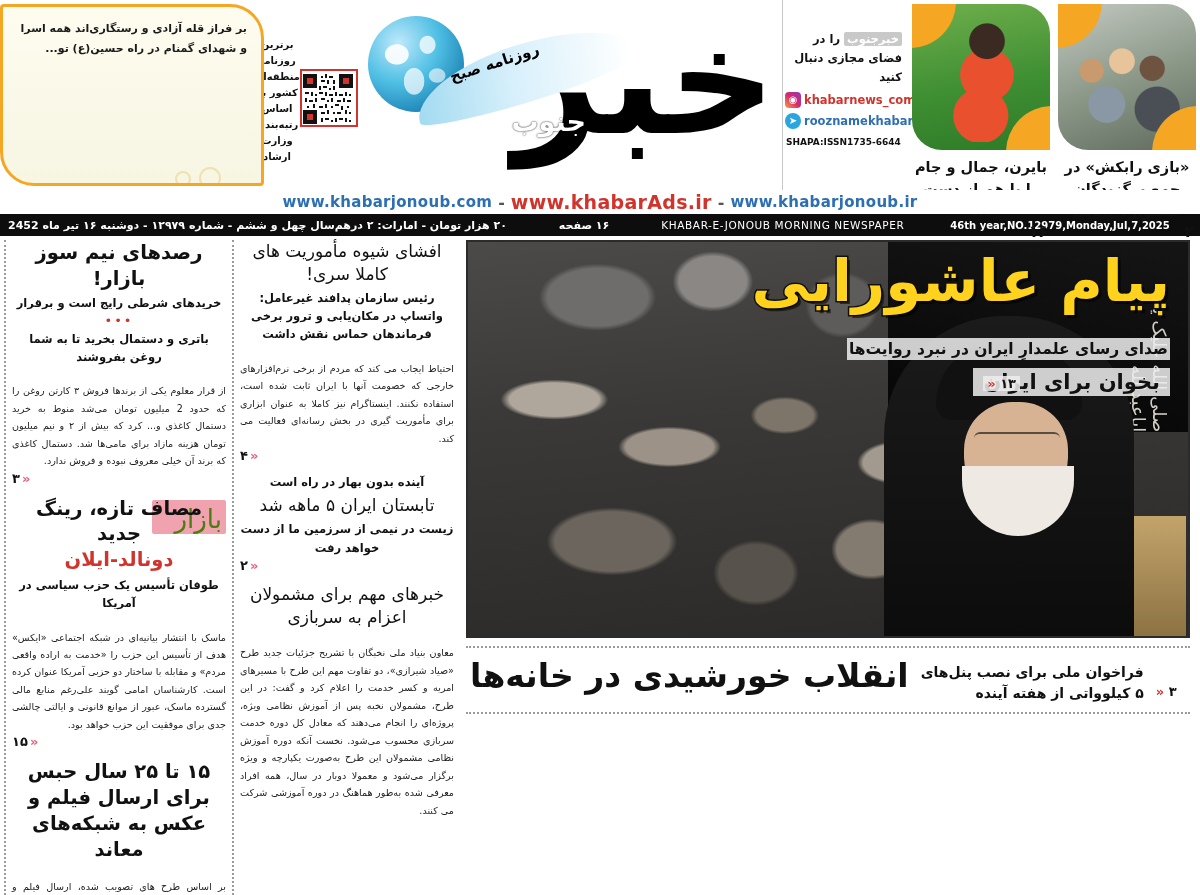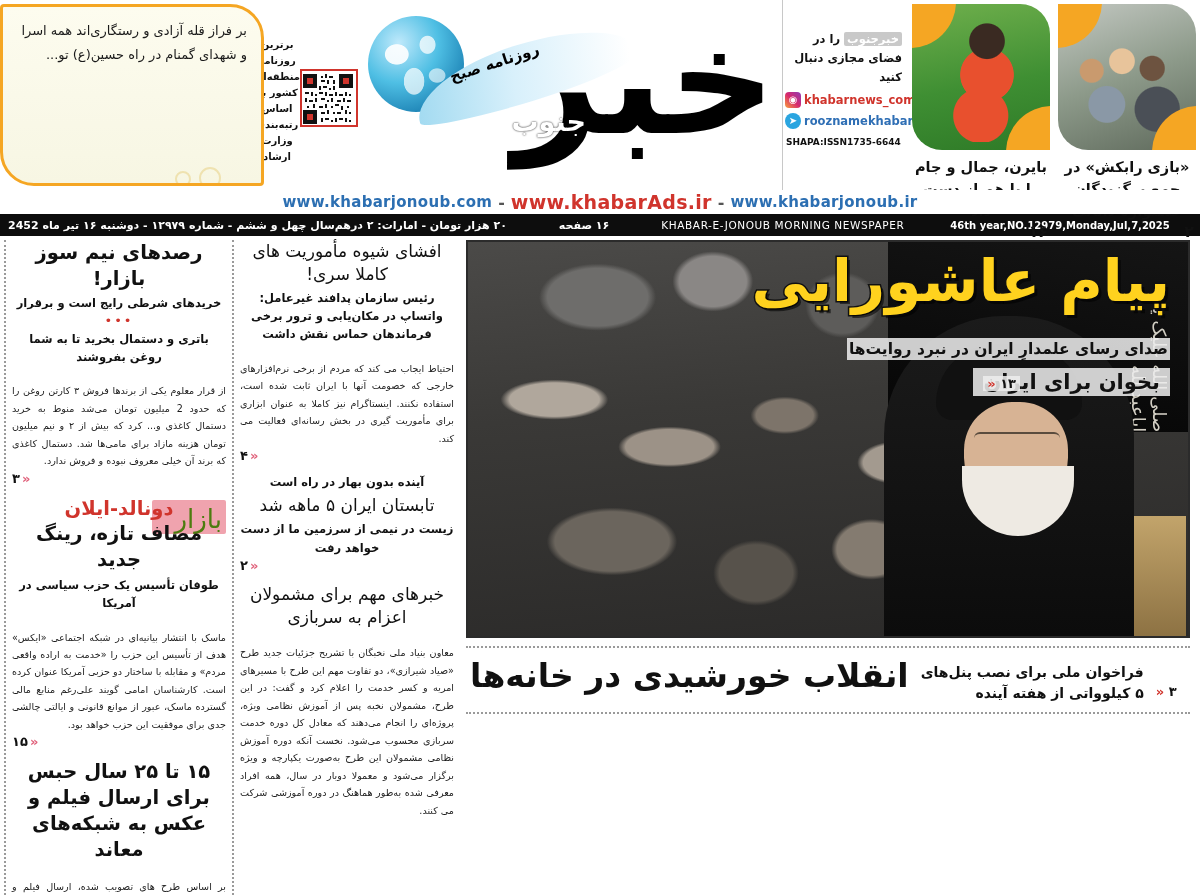--- a/index.html
+++ b/index.html
@@ -33,21 +33,21 @@
     background: linear-gradient(180deg,#fdfcef 0%, #f7f6e3 100%);
     padding: 12px 14px 8px 14px;
     position: relative; overflow: hidden;
   }
   .promo-box .circ {
     position: absolute; border: 2px solid #efe2b0; border-radius: 50%;
   }
   .promo-box .c1 { width: 22px; height: 22px; bottom: -6px; right: 40px; }
   .promo-box .c2 { width: 16px; height: 16px; bottom: -4px; right: 70px; }
   .promo-lead {
-    font-size: 13px; line-height: 1.85; font-weight: 400;
+    font-size: 11px; line-height: 1.85; font-weight: 700;
     color: #1a1a1a; text-align: right; direction: rtl;
     font-family: "DejaVu Sans", sans-serif;
   }
   .promo-body {
     margin-top: 10px;
     font-size: 11px; line-height: 1.8; color: #1a1a1a;
     text-align: justify; direction: rtl;
   }
 
   
@@ -486,24 +486,24 @@
         <div class="pagetag">
           <span class="num">۳</span>
           <span class="chev">«</span>
         </div>
       </div>
 
       <div class="story">
         <div class="brand-strip" style="display:block;position:relative;">
           <span class="brand-band"></span>
           <span class="brand-band-text">بازار</span>
+          <div class="headline-lg" style="position:relative;">مصاف تازه، رینگ جدید</div>
           <div class="headline-lg headline-two-tone" style="position:relative;">
             <span class="red">دونالد-ایلان</span>
           </div>
-          <div class="headline-lg" style="position:relative;">مصاف تازه، رینگ جدید</div>
         </div>
         <div class="subdeck">طوفان تأسیس یک حزب سیاسی در آمریکا</div>
         <div class="body-text">ماسک با انتشار بیانیه‌ای در شبکه اجتماعی «ایکس» هدف از تأسیس این حزب را «خدمت به اراده واقعی مردم» و مقابله با ساختار دو حزبی آمریکا عنوان کرده است. کارشناسان امامی گویند علی‌رغم منابع مالی گسترده ماسک، عبور از موانع قانونی و ایالتی چالشی جدی برای موفقیت این حزب خواهد بود.</div>
         <div class="pagetag">
           <span class="num">۱۵</span>
           <span class="chev">«</span>
         </div>
       </div>
 
       <div class="story">

